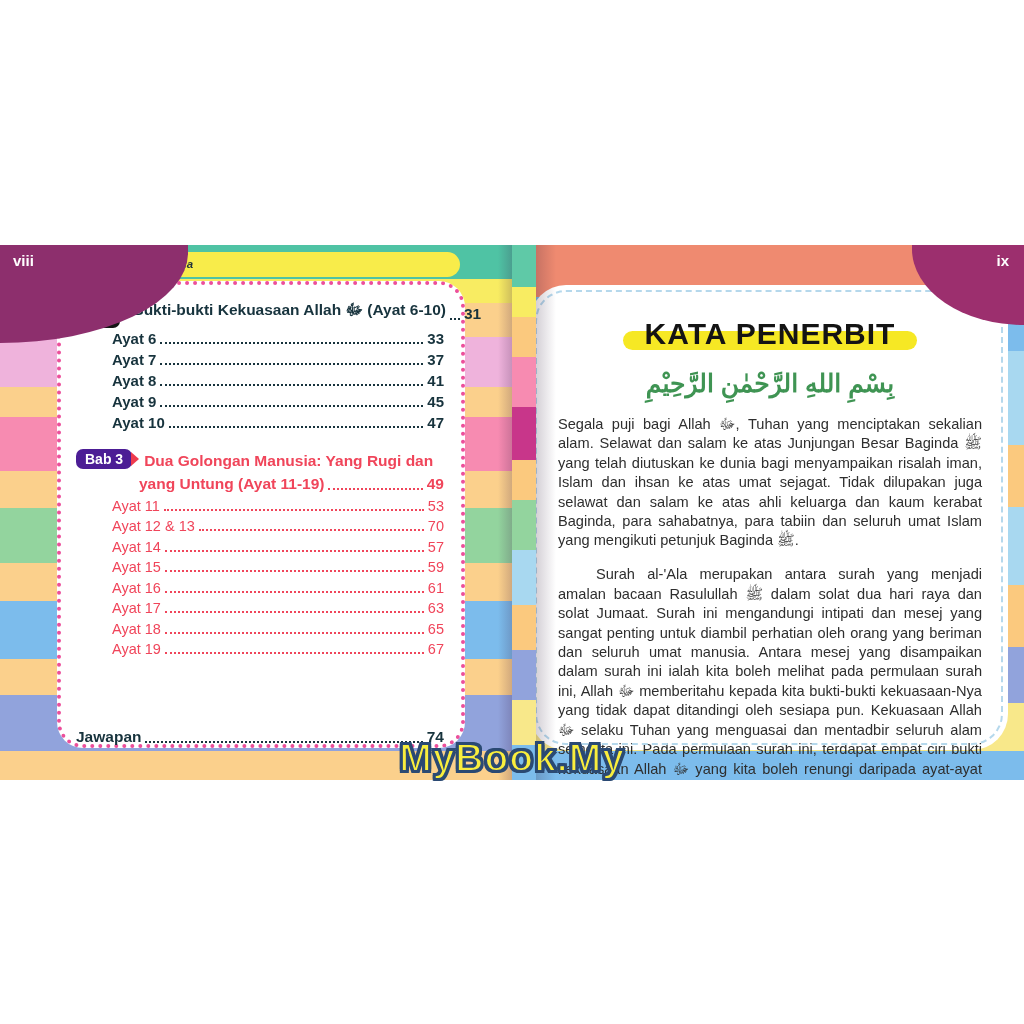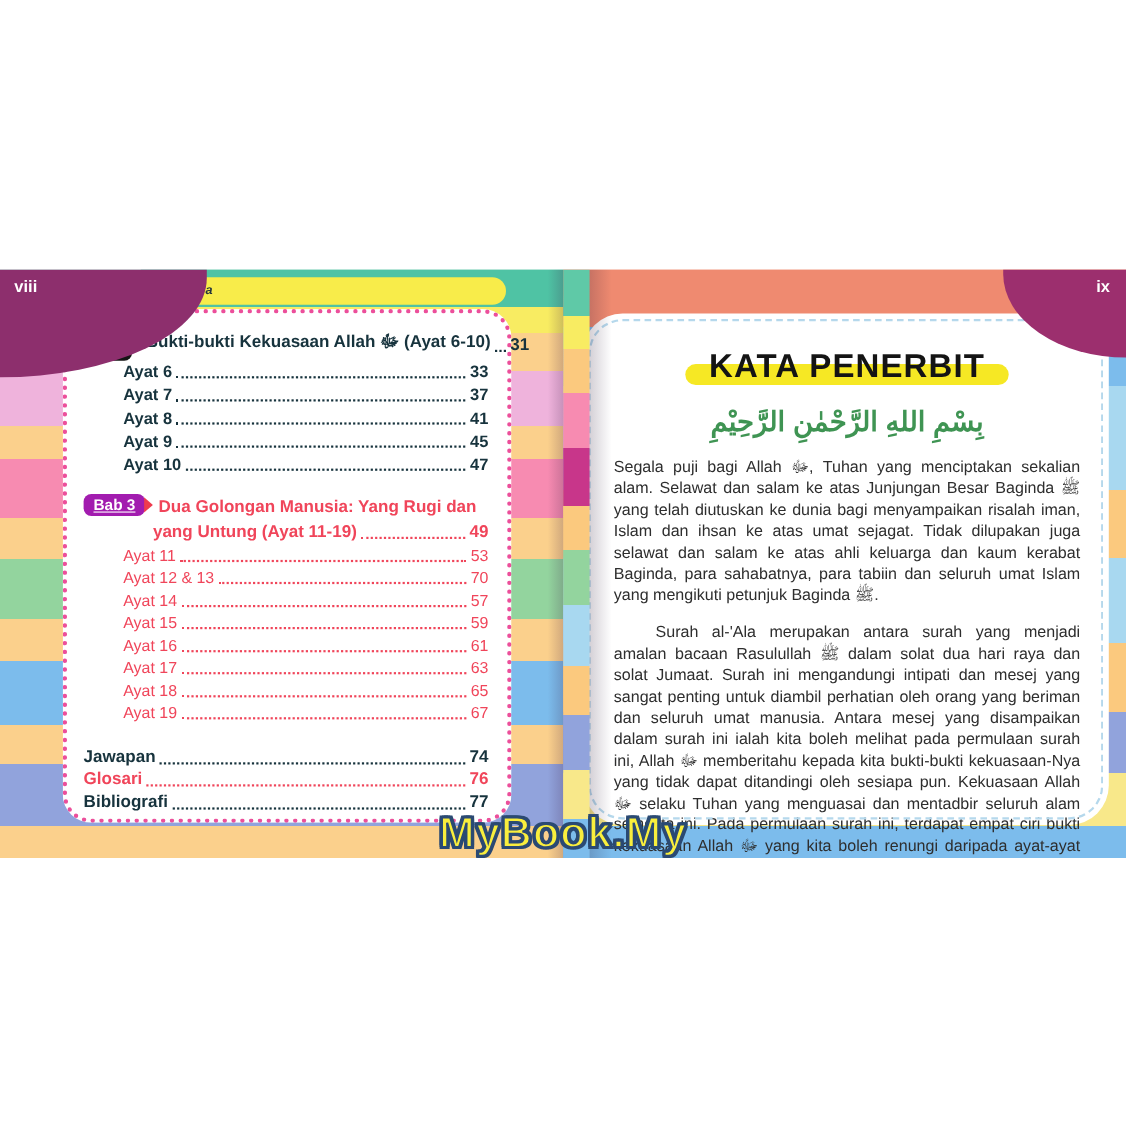--- a/index.html
+++ b/index.html
@@ -43,29 +43,29 @@
   .pg{white-space:nowrap;}
   .lbl{white-space:nowrap;}
   .c-dark{color:#17333d;}
   .c-red{color:#f0455a;}
   .ch-head{height:26px;margin-bottom:3px;font-size:15.5px;font-weight:bold;}
   .bab-badge{display:inline-block;position:relative;color:#fff;font-weight:bold;font-size:14px;
              padding:2px 9px 2px 9px;border-radius:7px;margin-right:12px;align-self:center;line-height:16px;}
   .badge-dark{background:#151515;}
   .badge-dark::after{content:"";position:absolute;right:-7px;top:50%;margin-top:-7px;
       border-left:8px solid #151515;border-top:7px solid transparent;border-bottom:7px solid transparent;}
-  .badge-red{background:#a21caf;text-decoration:underline;}
+  .badge-red{background:#4c1d95;}
   .badge-red::after{content:"";position:absolute;right:-7px;top:50%;margin-top:-7px;
       border-left:8px solid #ee3b4e;border-top:7px solid transparent;border-bottom:7px solid transparent;}
   .entry{height:21px;font-size:15px;font-weight:bold;padding-left:36px;}
   .entry-sm{height:20.5px;font-size:14.5px;font-weight:normal;padding-left:36px;}
   .spacer16{height:16px;} .spacer20{height:20px;}
   .bab3-line1{height:23px;font-size:15.5px;font-weight:bold;display:flex;align-items:flex-end;}
   .bab3-line2{height:23px;font-size:15.5px;font-weight:bold;padding-left:63px;}
-  .footer-entry{height:20.5px;font-size:15.5px;font-weight:bold;}
+  .footer-entry{height:20.5px;font-size:15.5px;font-weight:bold;margin-top:48px;}
 
   
   .page-right{position:absolute;left:512px;top:0;width:512px;height:535px;
     background:linear-gradient(to bottom,
       #ef8a70 0,#ef8a70 52px,
       #7cbcec 52px,#7cbcec 106px,
       #a8d8f0 106px,#a8d8f0 200px,
       #fbc97e 200px,#fbc97e 262px,
       #a8d8f0 262px,#a8d8f0 340px,
       #fbc97e 340px,#fbc97e 402px,

